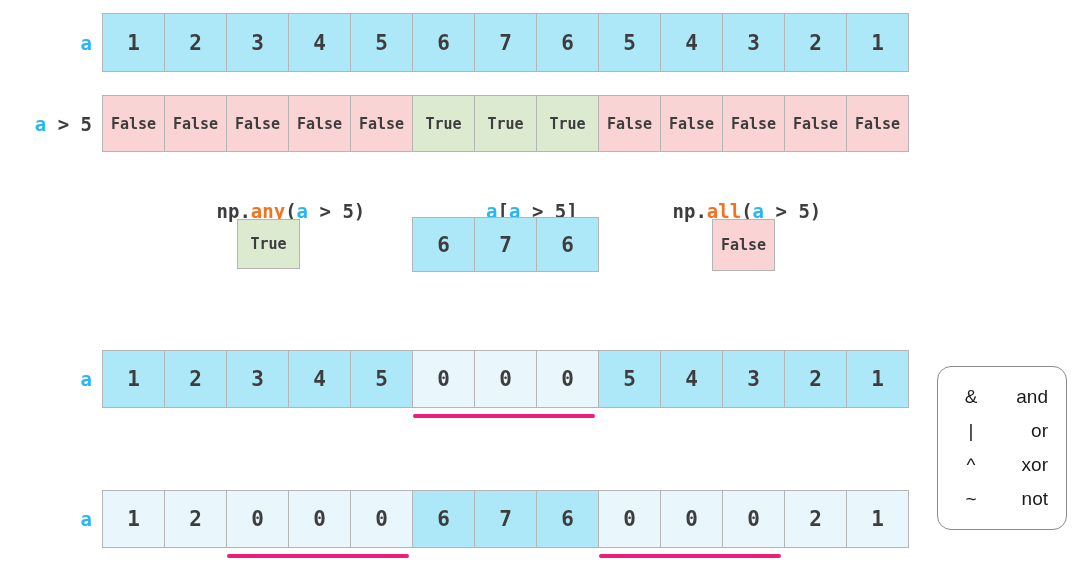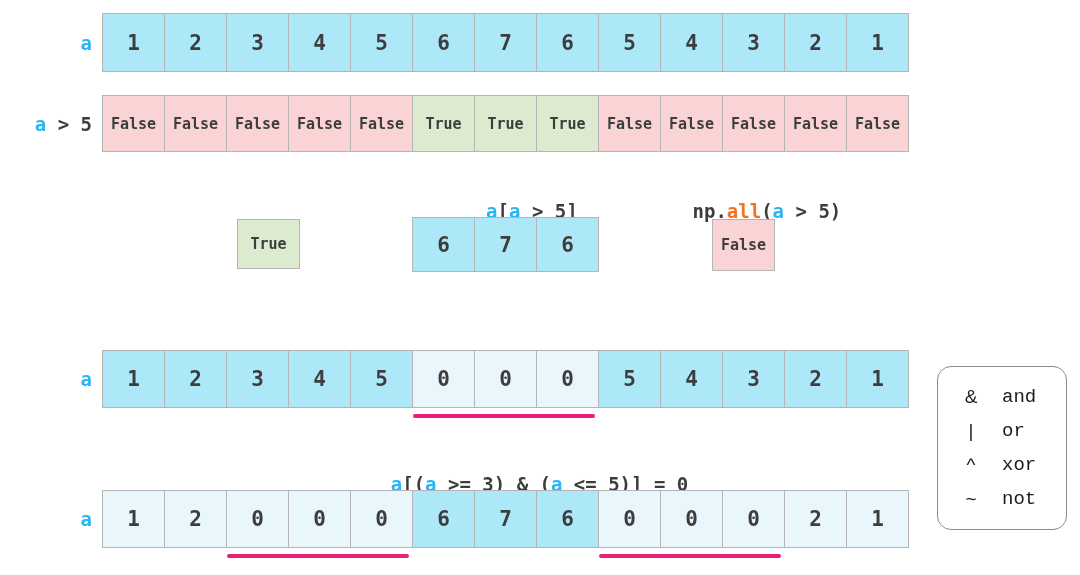--- a/index.html
+++ b/index.html
@@ -115,22 +115,21 @@
     font-size:19px;
     color:#1b1b1b;
   }
   .legend-row .sym{
     width:30px;
     text-align:center;
     font-family:"Liberation Sans", sans-serif;
   }
   .legend-row .word{
     min-width:46px;
-    text-align:left;
-    font-family:Liberation Mono, monospace;
+    text-align:right;
   }
 </style>
 </head>
 <body>
 
 <div class="stage">
 
   <div class="rowlabel" style="left:0px;top:13px;width:92px;height:59px;">
     <span>a</span><span class="op"></span>
   </div>
@@ -162,34 +161,37 @@
       <div class="cell green bool">True</div>
       <div class="cell green bool">True</div>
       <div class="cell green bool">True</div>
       <div class="cell pink bool">False</div>
       <div class="cell pink bool">False</div>
       <div class="cell pink bool">False</div>
       <div class="cell pink bool">False</div>
       <div class="cell pink bool">False</div>
     </div>
 
+  <div class="caption" style="left:148px;top:178px;width:240px;">
+    <span>np.</span><span class="fn">any</span><span>(</span><span class="v">a</span><span> &gt; 5)</span>
+  </div>
   <div class="valbox green" style="left:237px;top:219px;width:63px;height:50px;">
     <span>True</span>
   </div>
 
   <div class="caption" style="left:389px;top:178px;width:240px;">
     <span class="v">a</span><span>[</span><span class="v">a</span><span> &gt; 5]</span>
   </div>
   <div class="array" id="arr-select" style="left:412px;top:217px;width:187px;height:55px;">
       <div class="cell cyan">6</div>
       <div class="cell cyan">7</div>
       <div class="cell cyan">6</div>
     </div>
 
-  <div class="caption" style="left:624px;top:178px;width:240px;">
+  <div class="caption" style="left:604px;top:178px;width:240px;">
     <span>np.</span><span class="fn">all</span><span>(</span><span class="v">a</span><span> &gt; 5)</span>
   </div>
   <div class="valbox pink" style="left:712px;top:219px;width:63px;height:52px;">
     <span>False</span>
   </div>
 
   <div class="rowlabel" style="left:0px;top:350px;width:92px;height:58px;">
     <span>a</span>
   </div>
   <div class="array" id="arr-assign-gt" style="left:102px;top:350px;width:807px;height:58px;">
@@ -204,23 +206,20 @@
       <div class="cell cyan">5</div>
       <div class="cell cyan">4</div>
       <div class="cell cyan">3</div>
       <div class="cell cyan">2</div>
       <div class="cell cyan">1</div>
     </div>
   <div id="ul-assign-gt">
       <div class="underline" style="left: 413px; top: 414px; width: 182px;"></div>
     </div>
 
-  <div class="caption" style="left:345px;top:451px;width:320px;">
-    <span class="v">a</span><span>[(</span><span class="v">a</span><span> &gt;= 3) &amp; (</span><span class="v">a</span><span> &lt;= 5)] = 0</span>
-  </div>
   <div class="rowlabel" style="left:0px;top:490px;width:92px;height:58px;">
     <span>a</span>
   </div>
   <div class="array" id="arr-assign-range" style="left:102px;top:490px;width:807px;height:58px;">
       <div class="cell palecyan">1</div>
       <div class="cell palecyan">2</div>
       <div class="cell palecyan">0</div>
       <div class="cell palecyan">0</div>
       <div class="cell palecyan">0</div>
       <div class="cell cyan">6</div>

